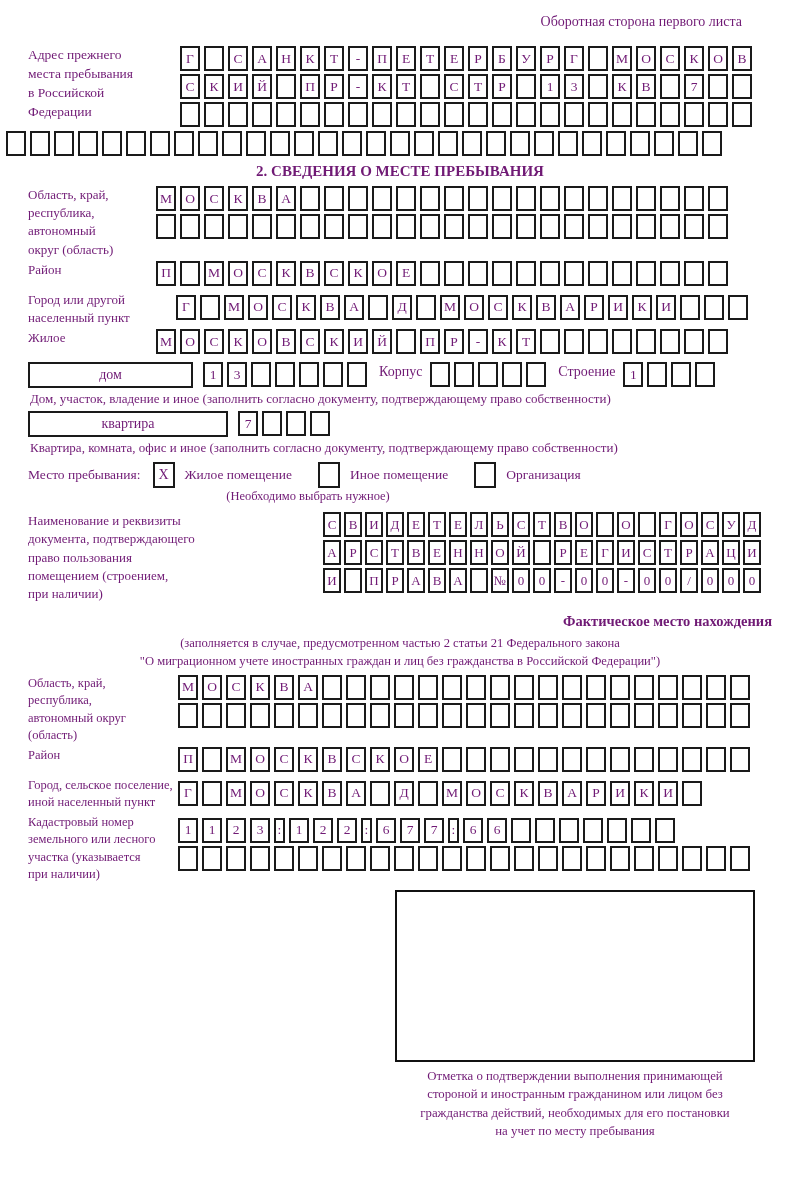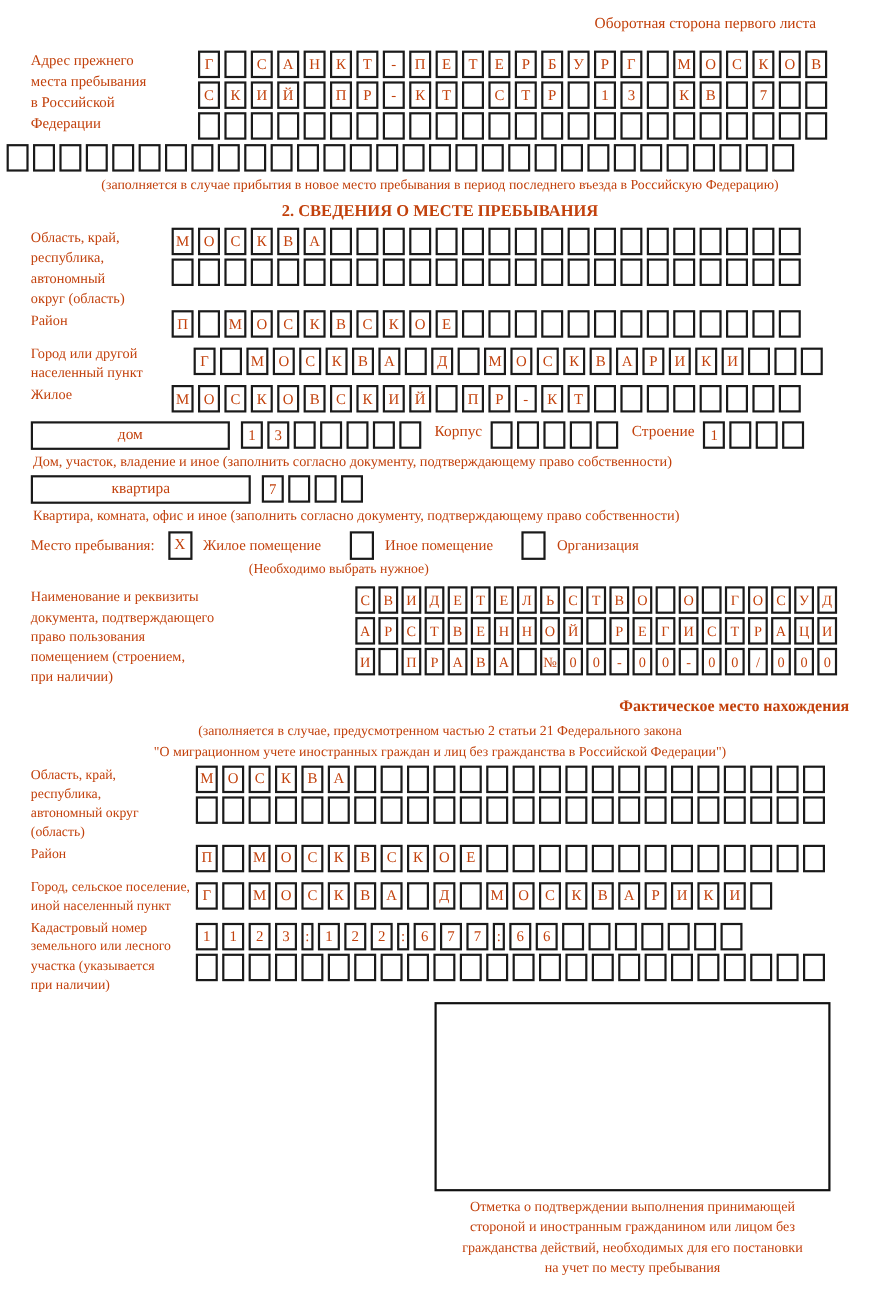--- a/index.html
+++ b/index.html
@@ -1,19 +1,19 @@
 <!DOCTYPE html>
 <html><head>
 <meta charset="utf-8">
 <style>
   html,body{margin:0;padding:0;background:#fff;}
   .page{
     width:800px;height:1180px;box-sizing:border-box;
     padding:14px 28px 10px 28px;overflow:hidden;background:#fff;
-    font-family:"Liberation Serif","DejaVu Serif",serif;color:#c2410c;
+    font-family:"Liberation Serif","DejaVu Serif",serif;color:#701a75;
   }
   .corner{text-align:right;font-size:14px;padding-right:30px;margin-bottom:16px;}
   .flexrow{display:flex;align-items:flex-start;}
   .lbl{font-size:13px;line-height:1.4;}
   .lbl div{white-space:nowrap;}
   .lbl-top{width:152px;flex:none;font-size:13.5px;}
   .lbl-s2{width:128px;flex:none;}
   .lbl-fact{width:150px;flex:none;font-size:12.5px;}
   .lbl-doc{width:295px;flex:none;font-size:13px;}
   .cells{display:flex;flex-wrap:nowrap;margin-bottom:3px;}
@@ -166,21 +166,20 @@
       <span class="cell"></span>
       <span class="cell"></span>
       <span class="cell"></span>
       <span class="cell"></span>
       <span class="cell"></span>
       <span class="cell"></span>
       <span class="cell"></span>
       <span class="cell"></span>
       <span class="cell"></span>
     </div>
-  <div class="note-c">(заполняется в случае прибытия в новое место пребывания в период последнего въезда в Российскую Федерацию)</div>
 
   <div class="h-main">2. СВЕДЕНИЯ О МЕСТЕ ПРЕБЫВАНИЯ</div>
 
   <div class="flexrow">
     <div class="lbl lbl-s2">
       <div>Область, край,</div>
       <div>республика,</div>
       <div>автономный</div>
       <div>округ (область)</div>
     </div>
@@ -331,21 +330,21 @@
         <span class="cell"></span>
         <span class="cell"></span>
         <span class="cell"></span>
         <span class="cell"></span>
         <span class="cell"></span>
         <span class="cell"></span>
       </div>
   </div>
 
   <div class="flexrow dom-row">
-    <div class="widebox" style="width:181px">дом</div>
+    <div class="widebox" style="width:165px">дом</div>
     <div class="cells" style="margin-left:10px">
         <span class="cell">1</span>
         <span class="cell">3</span>
         <span class="cell"></span>
         <span class="cell"></span>
         <span class="cell"></span>
         <span class="cell"></span>
         <span class="cell"></span>
       </div>
     <div class="inline-lbl">Корпус</div>

